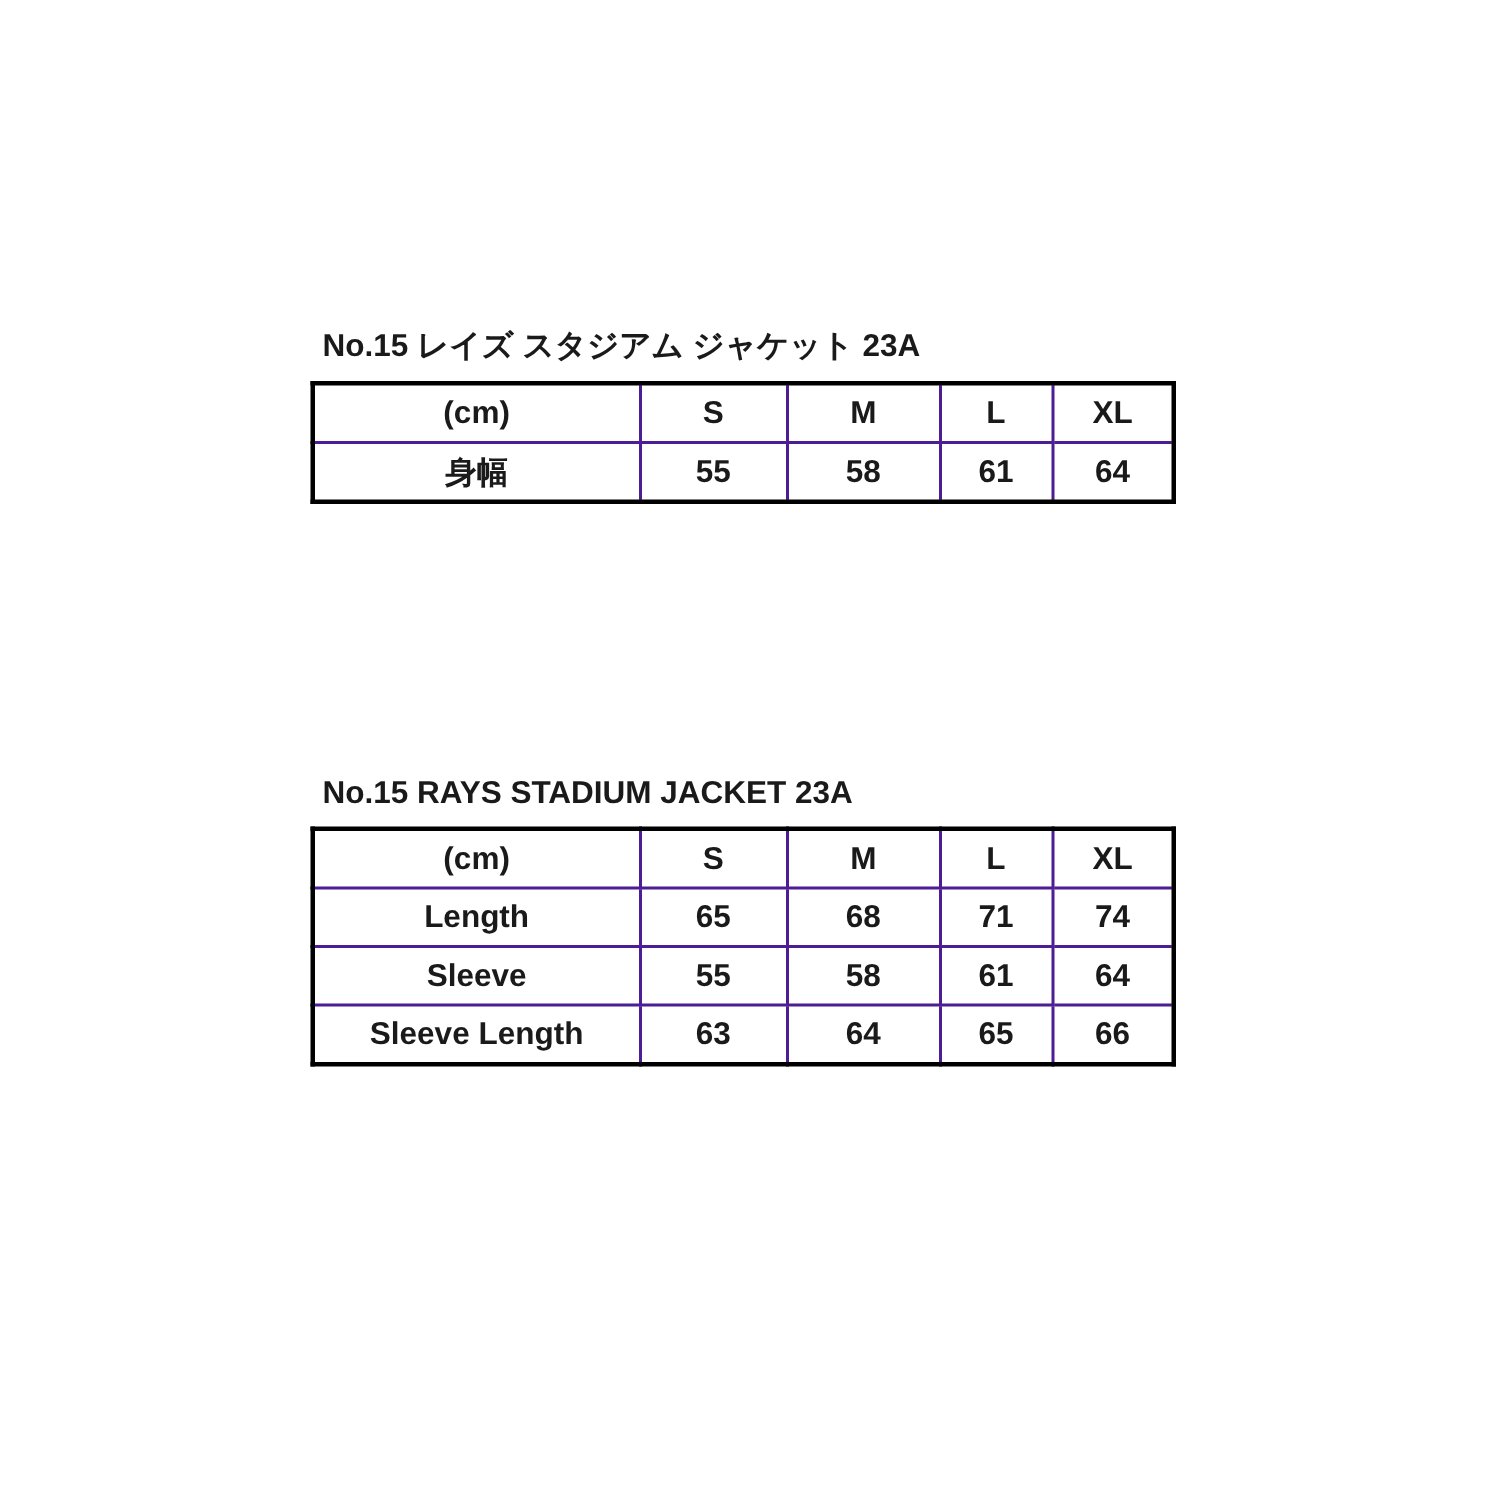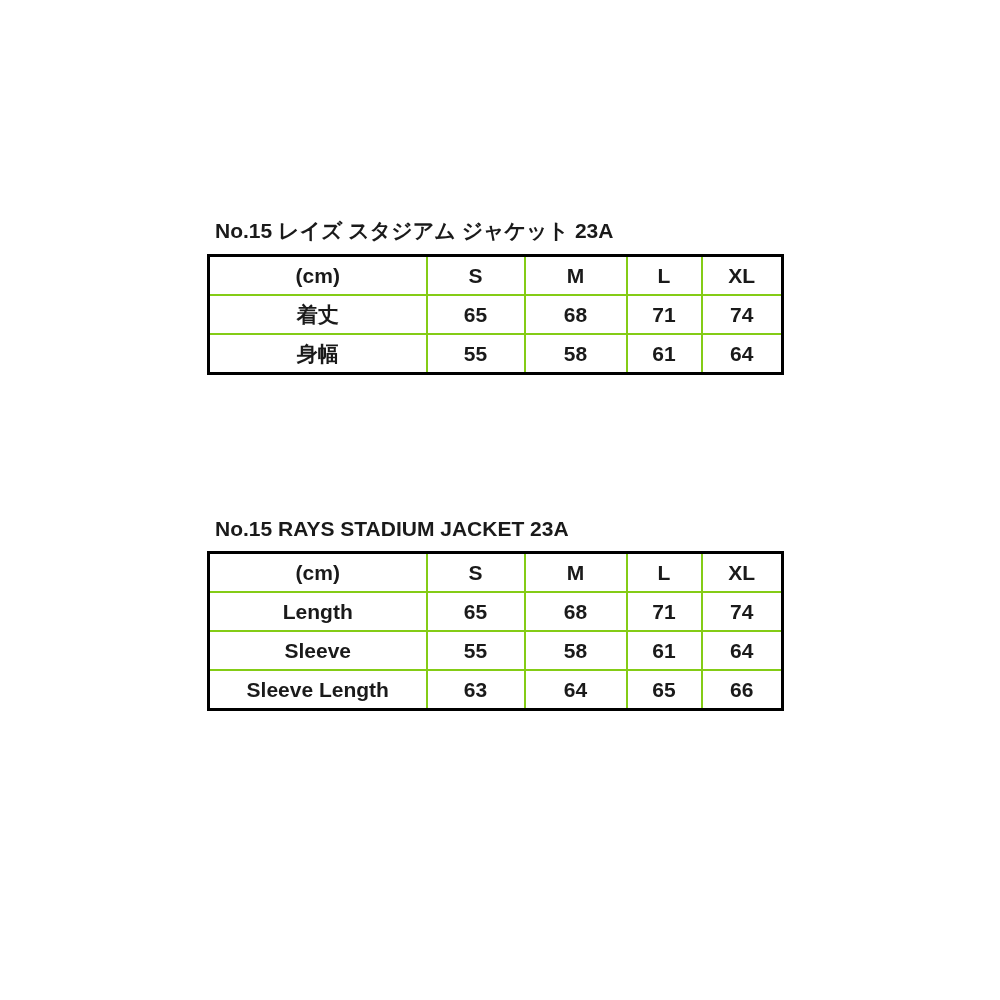--- a/index.html
+++ b/index.html
@@ -40,21 +40,21 @@
   #t1 { left: 207px; top: 254px; }
   #t2 { left: 207px; top: 551px; }
 
   table.size-table col.c0 { width: 218px; }
   table.size-table col.c1 { width: 98px; }
   table.size-table col.c2 { width: 102px; }
   table.size-table col.c3 { width: 75px; }
   table.size-table col.c4 { width: 81px; }
 
   table.size-table td {
-    border: 2px solid #84cc16;
+    border: 2px solid #4c1d95;
     height: 37px;
     padding: 0;
     text-align: center;
     vertical-align: middle;
     font-size: 21px;
     font-weight: bold;
     color: #1a1a1a;
     overflow: hidden;
     white-space: nowrap;
   }
@@ -74,27 +74,20 @@
         <col class="c3">
         <col class="c4">
     </colgroup>
     <tbody>
       <tr>
         <td>(cm)</td>
         <td>S</td>
         <td>M</td>
         <td>L</td>
         <td>XL</td>
-      </tr>
-      <tr>
-        <td>着丈</td>
-        <td>65</td>
-        <td>68</td>
-        <td>71</td>
-        <td>74</td>
       </tr>
       <tr>
         <td>身幅</td>
         <td>55</td>
         <td>58</td>
         <td>61</td>
         <td>64</td>
       </tr>
     </tbody>
   </table>

